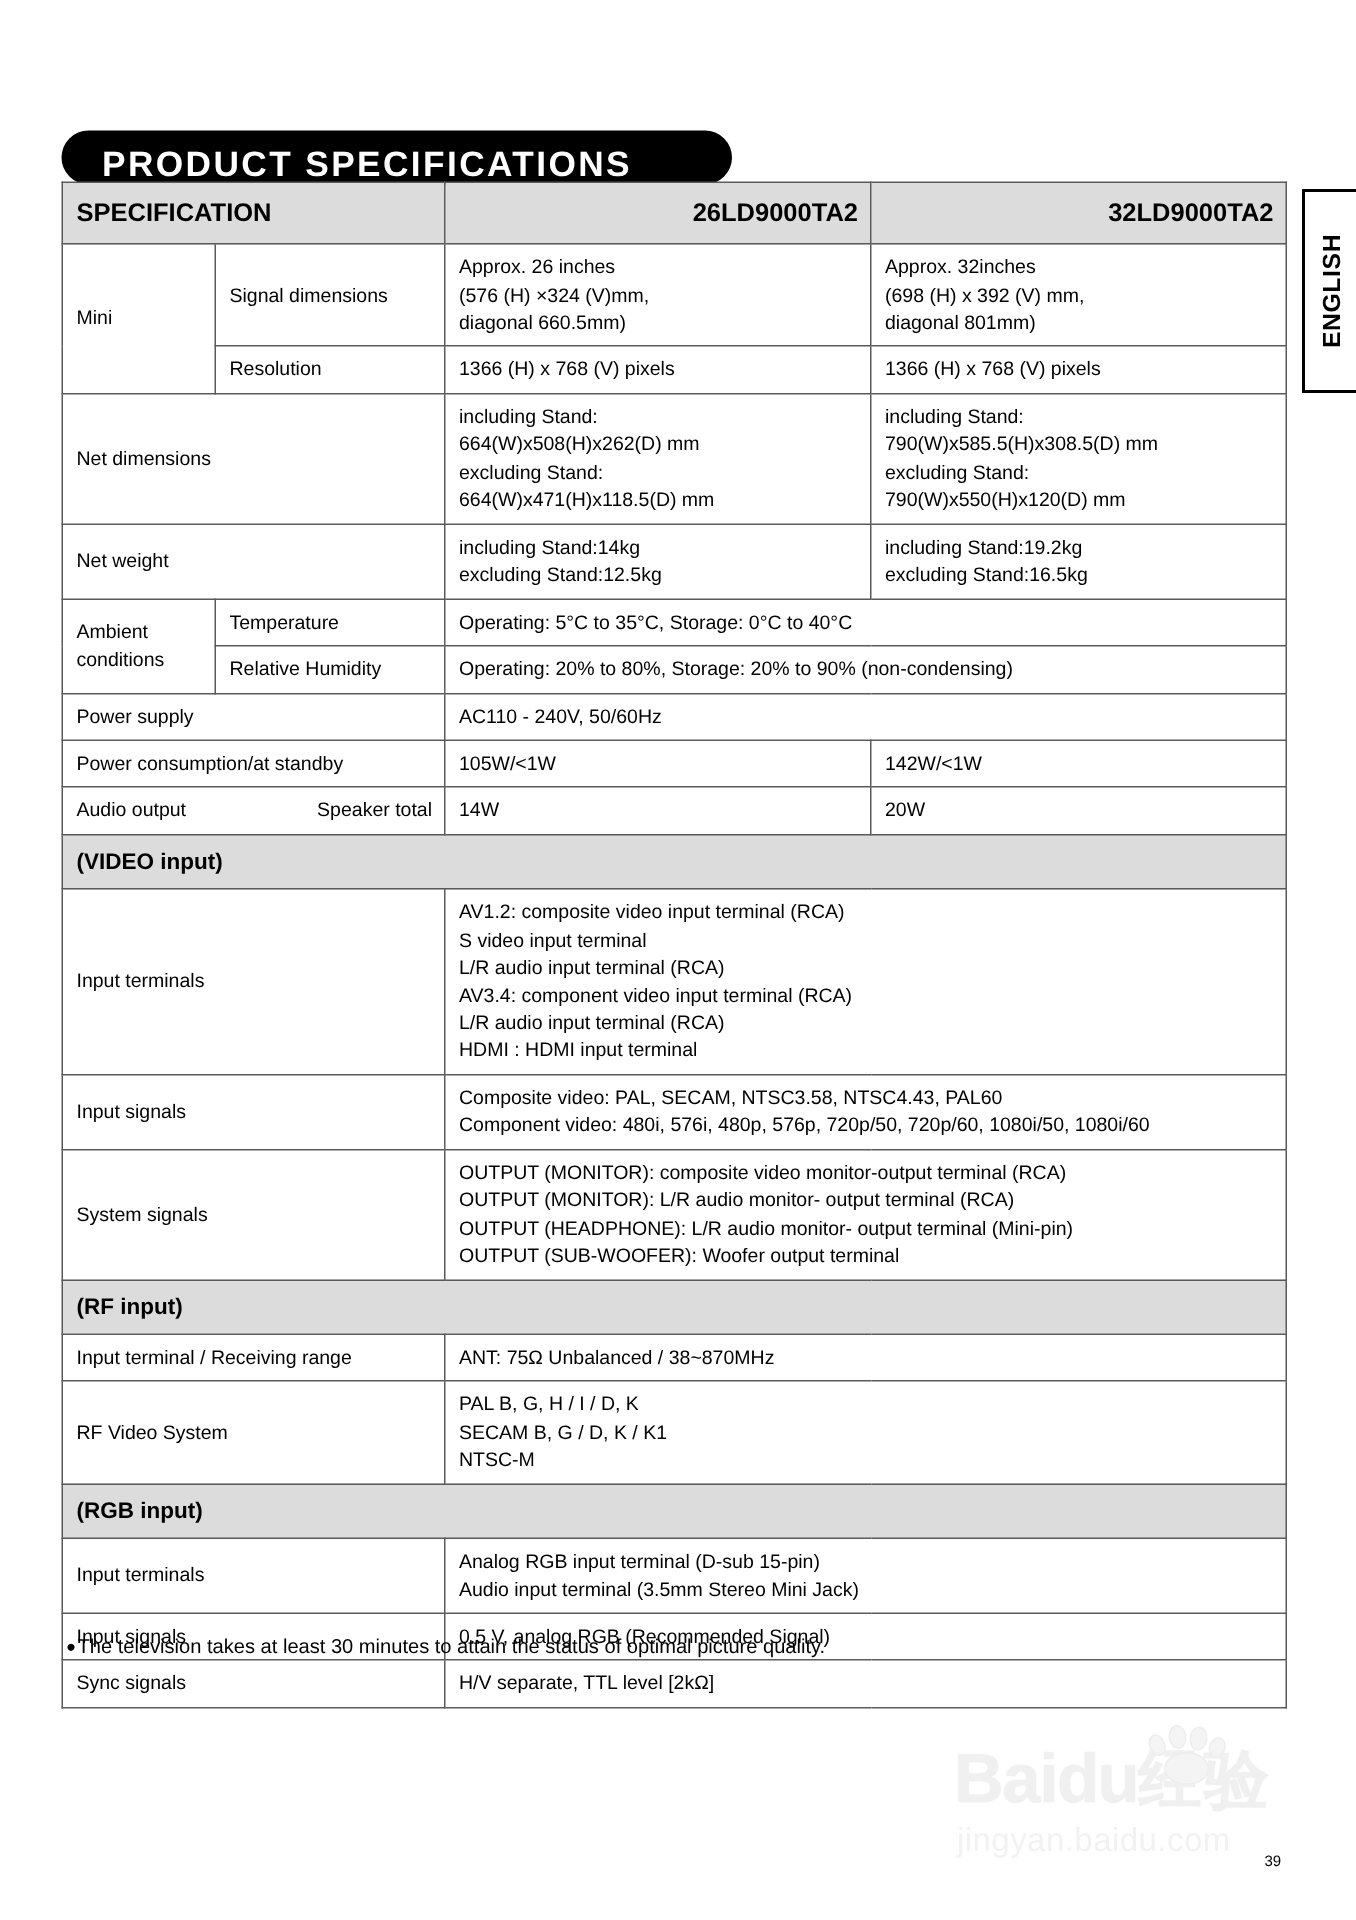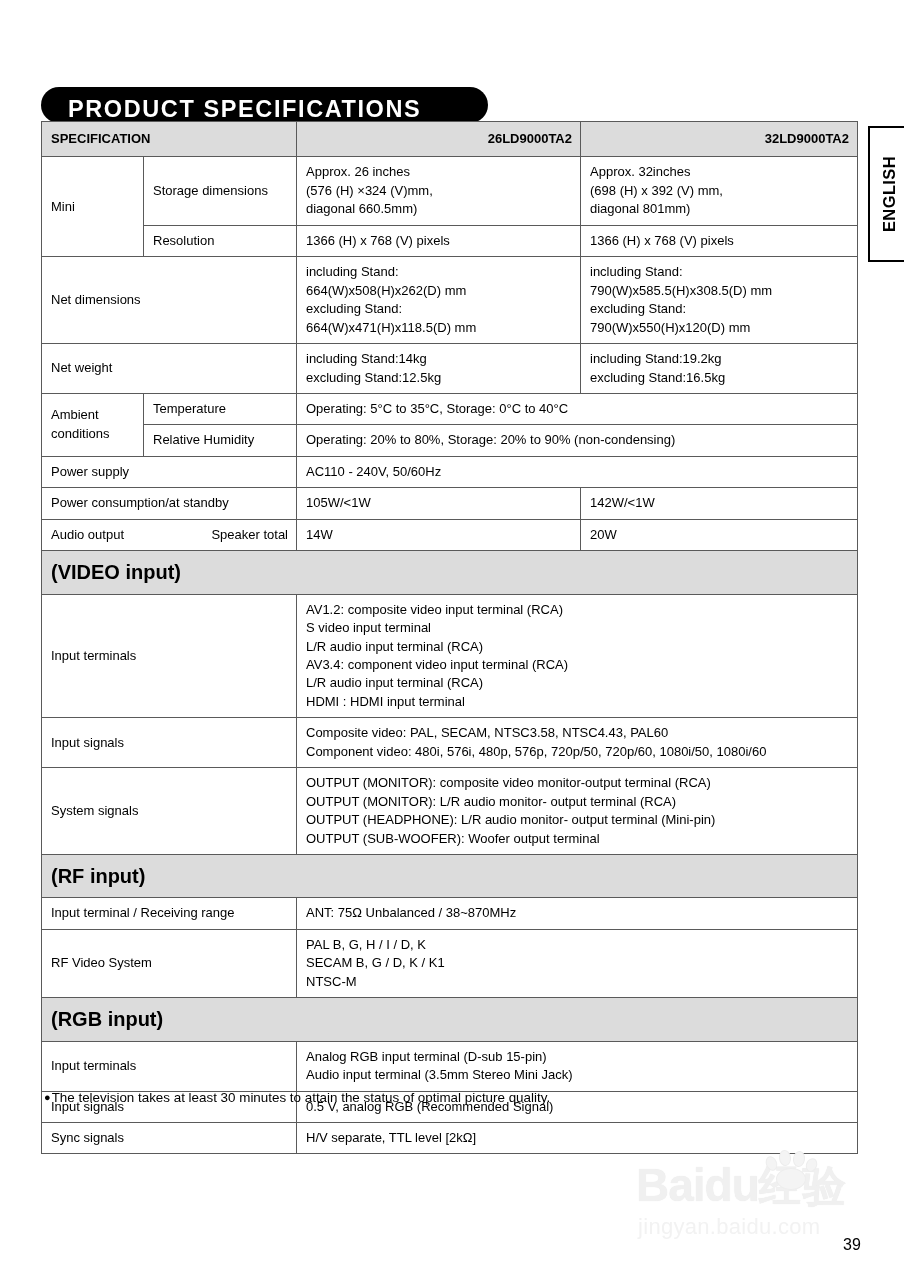--- a/index.html
+++ b/index.html
@@ -87,31 +87,31 @@
     border: 1px solid #5a5a5a;
     padding: 6px 8px 6px 9px;
     vertical-align: middle;
     text-align: left;
     font-weight: normal;
     font-size: 13px;
   }
   .spec-table .hdr {
     background: #dcdcdc;
     font-weight: bold;
-    font-size: 13px;
+    font-size: 17px;
     padding-top: 8px;
     padding-bottom: 8px;
   }
   .spec-table .hdr-center {
     text-align: right;
   }
   .spec-table .section-row td {
     background: #dcdcdc;
     font-weight: bold;
-    font-size: 20px;
+    font-size: 15px;
     padding-top: 7px;
     padding-bottom: 7px;
   }
   .cell-multiline {
     white-space: pre-line;
   }
   .row-flex {
     display: flex;
     justify-content: space-between;
     align-items: flex-end;
@@ -140,21 +140,21 @@
     font-size: 11px;
     vertical-align: 1px;
     margin-right: 1px;
   }
 
   
   .page-number {
     position: absolute;
     left: 843px;
     top: 1236px;
-    font-size: 16px;
+    font-size: 10px;
   }
 
   
   .watermark {
     position: absolute;
     left: 636px;
     top: 1150px;
     width: 248px;
     height: 92px;
     pointer-events: none;
@@ -227,21 +227,21 @@
     <tbody>
 
       <tr>
         <td class="hdr" colspan="2">SPECIFICATION</td>
         <td class="hdr hdr-center">26LD9000TA2</td>
         <td class="hdr hdr-center">32LD9000TA2</td>
       </tr>
 
       <tr>
         <td rowspan="2">Mini</td>
-        <td>Storage dimensions</td>
+        <td>Signal dimensions</td>
         <td class="cell-multiline pad-top">Approx. 26 inches
 (576 (H) ×324 (V)mm,
 diagonal 660.5mm)</td>
         <td class="cell-multiline pad-top">Approx. 32inches
 (698 (H) x 392 (V) mm,
 diagonal 801mm)</td>
       </tr>
 
       <tr>
         <td>Resolution</td>

